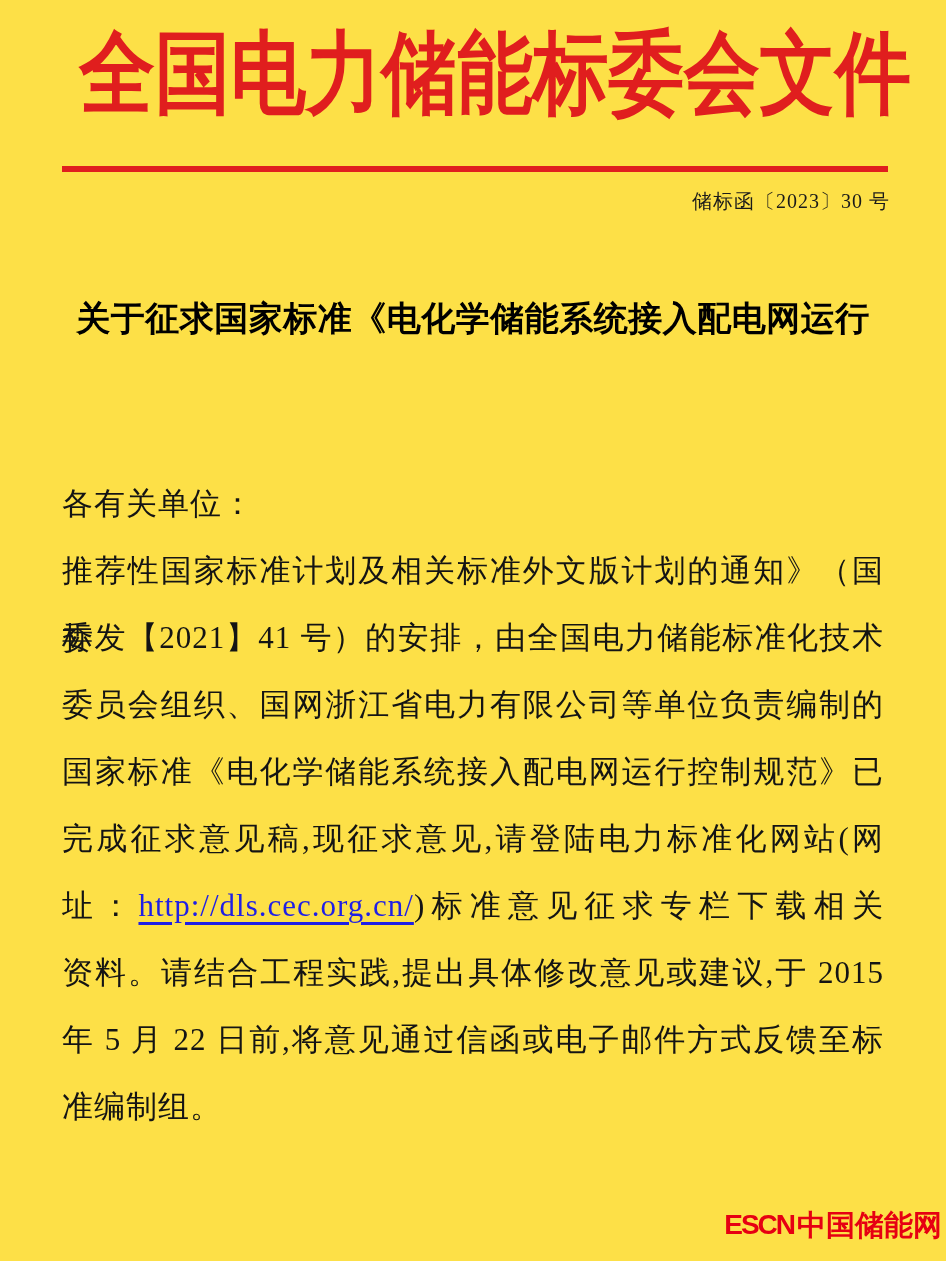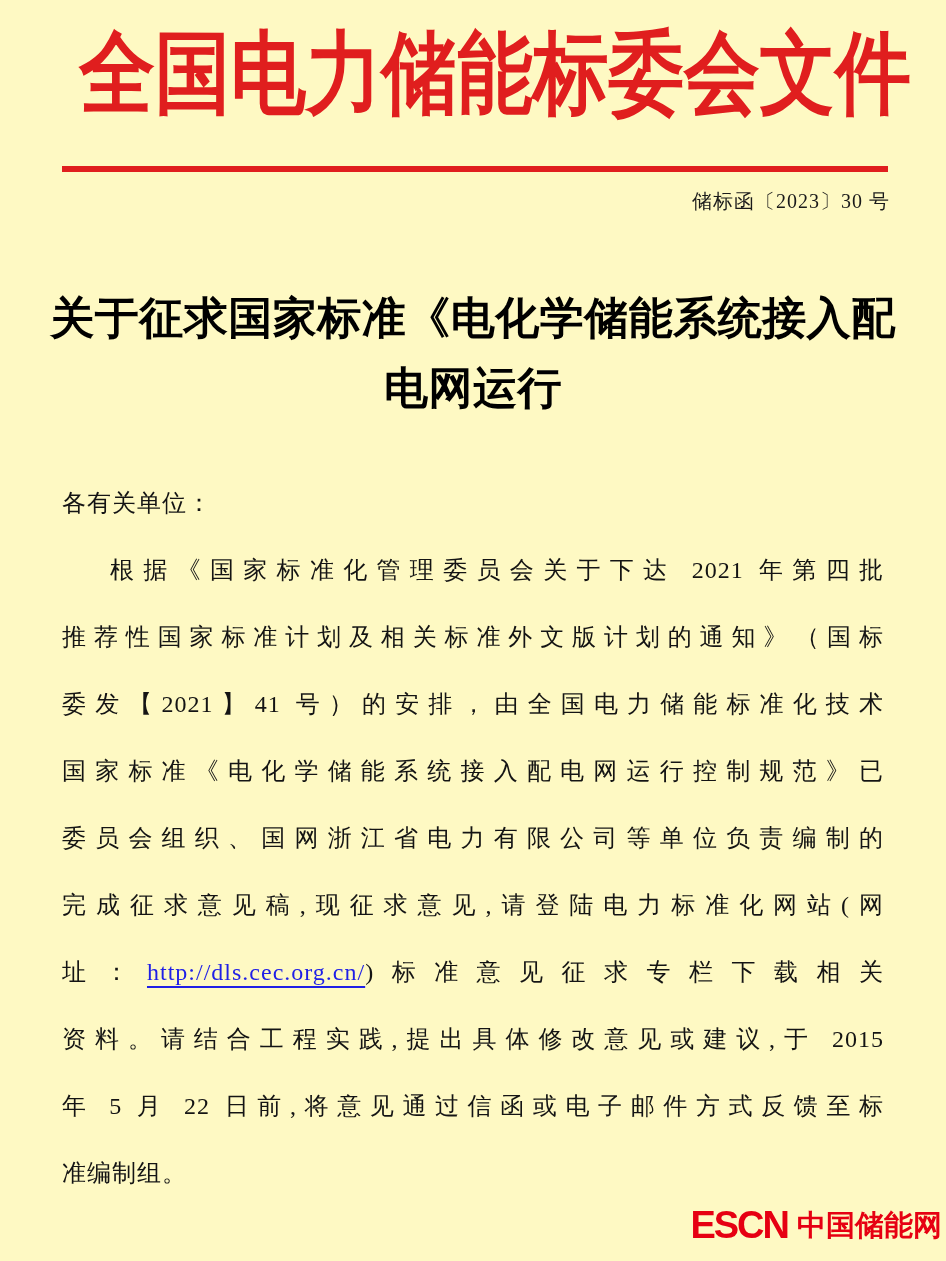--- a/index.html
+++ b/index.html
@@ -8,21 +8,21 @@
     --blue-link: #1f1fe6;
     --ink: #1a1a1a;
   }
   * { margin: 0; padding: 0; box-sizing: border-box; }
   html, body { background: #ffffff; }
   .page {
     position: relative;
     width: 946px;
     height: 1261px;
     margin: 0 auto;
-    background: #fef9c3;
+    background: #fde047;
     overflow: hidden;
     font-family: "Liberation Serif", "DejaVu Serif", serif;
     color: var(--ink);
   }
   
   .banner {
     position: absolute;
     top: 26px;
     left: 0;
     width: 100%;
@@ -61,31 +61,31 @@
   }
   
   .doc-title {
     position: absolute;
     top: 283px;
     left: 30px;
     right: 30px;
     text-align: center;
     font-family: "Liberation Sans", "DejaVu Sans", sans-serif;
     font-weight: 700;
-    font-size: 44px;
+    font-size: 34px;
     color: #000000;
   }
   .doc-title .title-line { line-height: 70px; letter-spacing: 0.5px; }
   
   .doc-body {
     position: absolute;
     top: 470px;
     left: 62px;
     width: 822px;
-    font-size: 24px;
+    font-size: 31px;
     color: #141414;
   }
   .body-line {
     height: 67px;
     line-height: 67px;
     text-align: justify;
     text-align-last: justify;
     letter-spacing: 1px;
   }
   .body-line.align-left {
@@ -103,30 +103,30 @@
     position: absolute;
     top: 1206px;
     right: 4px;
     display: flex;
     align-items: center;
     white-space: nowrap;
     color: var(--red-logo);
     font-family: "Liberation Sans", "DejaVu Sans", sans-serif;
   }
   .escn-latin {
-    font-size: 38px;
+    font-size: 28px;
     font-weight: 800;
     letter-spacing: -2px;
     line-height: 38px;
   }
   .escn-cjk {
     font-size: 29px;
     font-weight: 900;
     line-height: 38px;
-    margin-left: 9px;
+    margin-left: 3px;
     letter-spacing: 0px;
   }
 </style>
 </head>
 <body>
 
 <div class="page">
 
   <div class="banner">
     <span class="banner-text">全国电力储能标委会文件</span>
@@ -135,25 +135,24 @@
   <div class="red-rule"></div>
 
   <div class="doc-number">储标函〔2023〕30 号</div>
 
   <div class="doc-title">
     <div class="title-line">关于征求国家标准《电化学储能系统接入配电网运行</div>
   </div>
 
   <div class="doc-body">
     <div class="body-line align-left">各有关单位：</div>
-    <div class="body-line indent-2em">根据《国家标准化管理委员会关于下达 2021 年第四批</div>
     <div class="body-line">推荐性国家标准计划及相关标准外文版计划的通知》（国标</div>
     <div class="body-line">委发【2021】41 号）的安排，由全国电力储能标准化技术</div>
+    <div class="body-line">委员会组织、国网浙江省电力有限公司等单位负责编制的</div>
     <div class="body-line">国家标准《电化学储能系统接入配电网运行控制规范》已</div>
-    <div class="body-line">委员会组织、国网浙江省电力有限公司等单位负责编制的</div>
     <div class="body-line">完成征求意见稿,现征求意见,请登陆电力标准化网站(网</div>
     <div class="body-line">
       <span>址：</span><a class="link" href="#">http://dls.cec.org.cn/</a><span>)标准意见征求专栏下载相关</span>
     </div>
     <div class="body-line">资料。请结合工程实践,提出具体修改意见或建议,于 2015</div>
     <div class="body-line">年 5 月 22 日前,将意见通过信函或电子邮件方式反馈至标</div>
     <div class="body-line align-left">准编制组。</div>
   </div>
 
   <div class="escn-logo">

